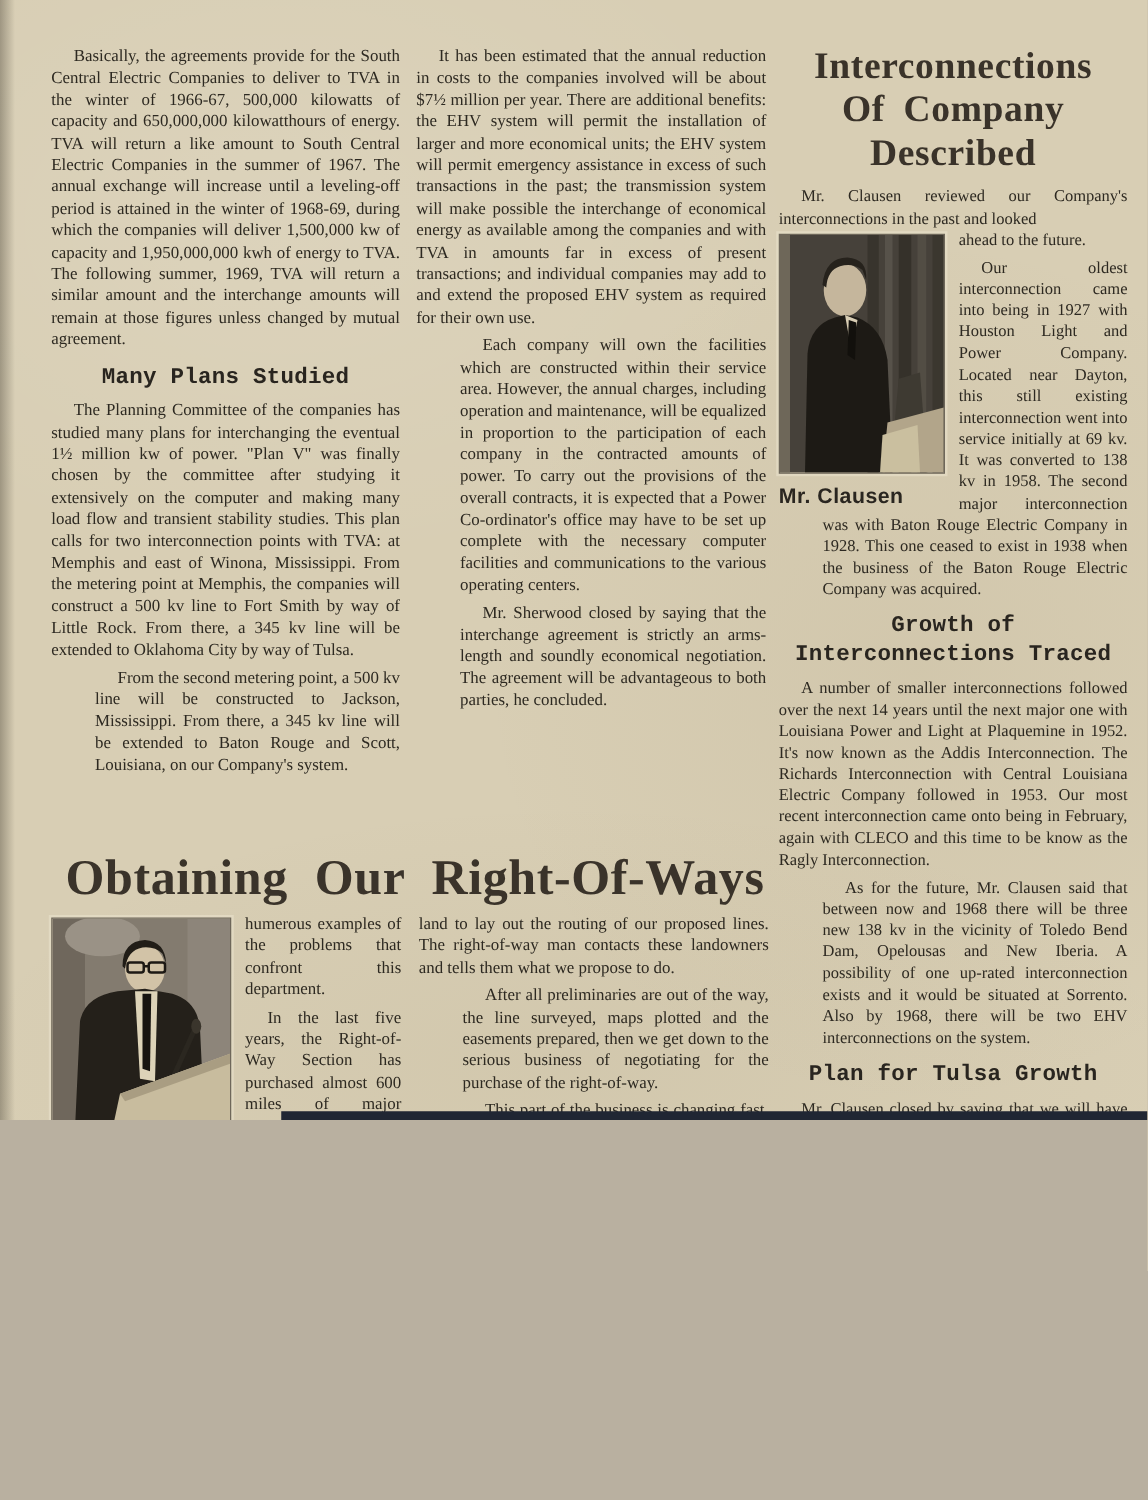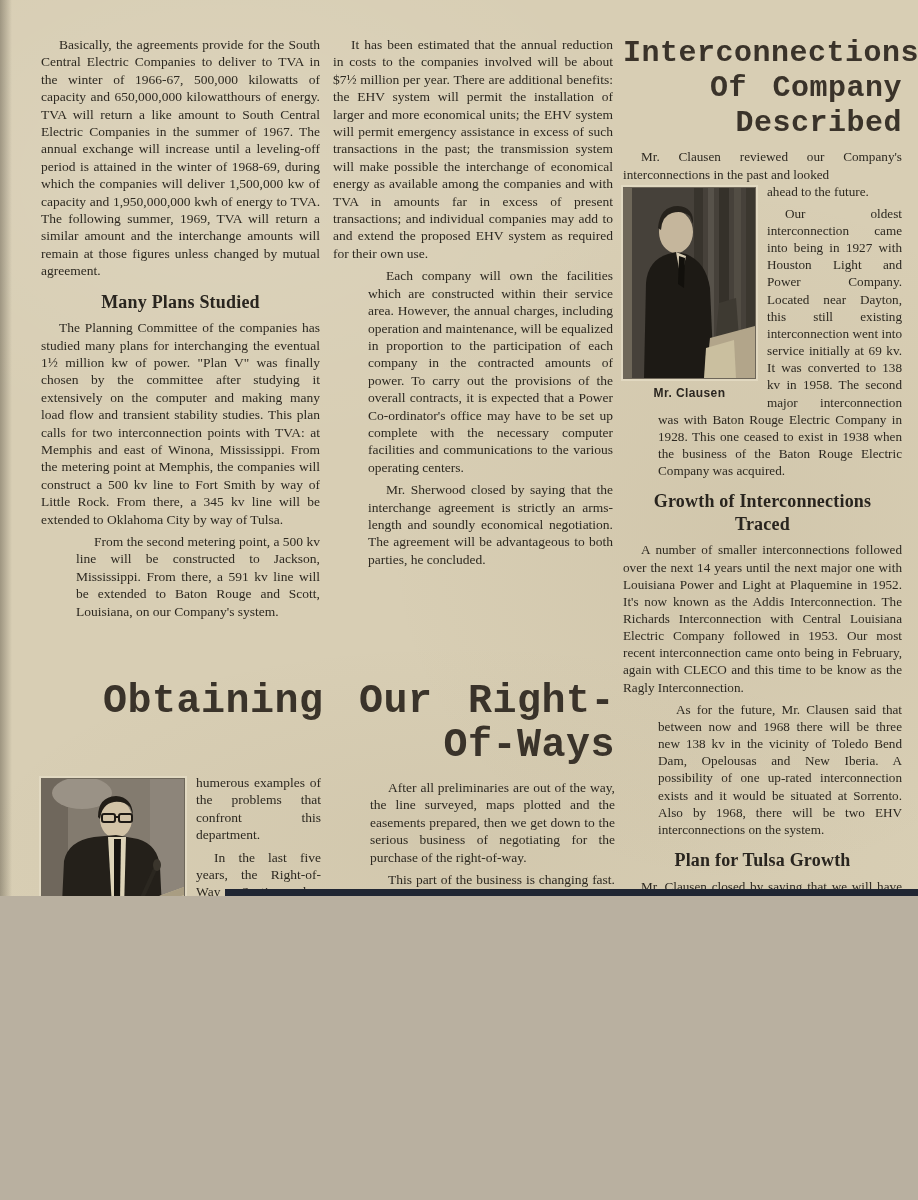--- a/index.html
+++ b/index.html
@@ -31,41 +31,41 @@
   #col-mid   { left:333px; width:280px; font-size:13.5px; line-height:1.29; }
   #col-right { left:623px; width:279px; font-size:13.2px; line-height:1.30; }
   #bottom-article { position:absolute; left:41px; top:680px; width:574px; text-align:justify;
                     font-size:13.5px; line-height:1.29; }
 
   p { margin:0; text-indent:18px; }
   p.sp { margin-top:5px;margin-left:35px; }
   p.cont { text-indent:0; }
 
   .subhead {
-    font-family:Liberation Serif, serif;
+    font-family:Liberation Mono, monospace;
     font-weight:700; font-size:18px; line-height:1.25;
     text-align:center; text-indent:0;
     margin:11px 6px 6px; color:#29251f; letter-spacing:0.2px;
   }
   .headline {
-    font-family:Liberation Mono, monospace;
+    font-family:Liberation Serif, serif;
     font-weight:700; color:#3a332a;
-    text-align:right; text-indent:0;
+    text-align:center; text-indent:0;
   }
   #interconnections-headline { font-size:30px; line-height:1.16; letter-spacing:0.5px; word-spacing:7px; margin:0 0 8px; }
   #rightofway-headline { font-size:40px; line-height:1.1; letter-spacing:0.5px; word-spacing:11px; margin:0 0 6px 8px; }
 
   .continued { font-style:italic; text-align:center; text-indent:0; margin-top:10px; font-size:14px; color:#322d26; }
 
   
   .photo-float { float:left; margin:4px 11px 2px 0; }
   .photo-frame { display:block; border:1px solid #6e675a; box-shadow:0 0 0 2px rgba(235,228,206,0.55); }
   .caption {
     font-family:"Liberation Sans", sans-serif; font-weight:700;
-    font-size:12px; text-align:center; margin-top:7px; color:#2a2620;
+    font-size:17px; margin-top:7px; color:#2a2620;
     letter-spacing:0.4px;
   }
 
   
   .bottom-cols { display:flex; gap:14px; margin-top:6px; }
   .bottom-col { width:280px; }
 
   
   .footer-item {
     position:absolute; top:1155px;
@@ -78,21 +78,21 @@
 </head>
 <body>
 
 <div id="page">
   <div class="edge-shadow-left"></div>
 
   <div class="col" id="col-left">
     <p>Basically, the agreements provide for the South Central Electric Companies to deliver to TVA in the winter of 1966-67, 500,000 kilowatts of capacity and 650,000,000 kilowatthours of energy. TVA will return a like amount to South Central Electric Companies in the summer of 1967. The annual exchange will increase until a leveling-off period is attained in the winter of 1968-69, during which the companies will deliver 1,500,000 kw of capacity and 1,950,000,000 kwh of energy to TVA. The following summer, 1969, TVA will return a similar amount and the interchange amounts will remain at those figures unless changed by mutual agreement.</p>
     <div class="subhead">Many Plans Studied</div>
     <p>The Planning Committee of the companies has studied many plans for interchanging the eventual 1½ million kw of power. "Plan V" was finally chosen by the committee after studying it extensively on the computer and making many load flow and transient stability studies. This plan calls for two interconnection points with TVA: at Memphis and east of Winona, Mississippi. From the metering point at Memphis, the companies will construct a 500 kv line to Fort Smith by way of Little Rock. From there, a 345 kv line will be extended to Oklahoma City by way of Tulsa.</p>
-    <p class="sp">From the second metering point, a 500 kv line will be constructed to Jackson, Mississippi. From there, a 591 kv line will be extended to Baton Rouge and Scott, Louisiana, on our Company's system.</p>
+    <p class="sp">From the second metering point, a 500 kv line will be constructed to Jackson, Mississippi. From there, a 345 kv line will be extended to Baton Rouge and Scott, Louisiana, on our Company's system.</p>
   </div>
 
   <div class="col" id="col-mid">
     <p>It has been estimated that the annual reduction in costs to the companies involved will be about $7½ million per year. There are additional benefits: the EHV system will permit the installation of larger and more economical units; the EHV system will permit emergency assistance in excess of such transactions in the past; the transmission system will make possible the interchange of economical energy as available among the companies and with TVA in amounts far in excess of present transactions; and individual companies may add to and extend the proposed EHV system as required for their own use.</p>
     <p class="sp">Each company will own the facilities which are constructed within their service area. However, the annual charges, including operation and maintenance, will be equalized in proportion to the participation of each company in the contracted amounts of power. To carry out the provisions of the overall contracts, it is expected that a Power Co-ordinator's office may have to be set up complete with the necessary computer facilities and communications to the various operating centers.</p>
     <p class="sp">Mr. Sherwood closed by saying that the interchange agreement is strictly an arms-length and soundly economical negotiation. The agreement will be advantageous to both parties, he concluded.</p>
   </div>
 
   <div class="col" id="col-right">
     <div class="headline" id="interconnections-headline">
@@ -158,20 +158,21 @@
               <path d="M54 140 L142 108 L142 116 L58 146 Z" fill="#a99d82"></path>
             </svg>
             <div class="caption">Mr. Iles</div>
           </div>
           <p class="cont">humerous examples of the problems that confront this department.</p>
           <p class="sp">In the last five years, the Right-of-Way Section has purchased almost 600 miles of major transmission line right-of-way and 90 special purpose sites consisting of 2,150 tracts which have been owned by 5,313 people. Mr. Iles said that dealing with people makes their section's job most interesting.</p>
         </div>
         <p class="sp">One of the section's functions is to secure permission from the landowners for our survey crews to go onto their</p>
       </div>
       <div class="bottom-col">
+        <p class="cont">land to lay out the routing of our proposed lines. The right-of-way man contacts these landowners and tells them what we propose to do.</p>
         <p class="sp">After all preliminaries are out of the way, the line surveyed, maps plotted and the easements prepared, then we get down to the serious business of negotiating for the purchase of the right-of-way.</p>
         <p class="sp">This part of the business is changing fast. We no longer can just negotiate the price of the easement. We now have to negotiate the form, the rights of each party, remaining uses in the right of way and choice of words used in the agreement. Many of these transactions no longer just involve us and the landowner. There are people with leases, options, mortgages, mineral holders and lessees, conflicts of prior easements for electric lines, pipelines and other such uses. The rights of all these parties must be spelled out.</p>
       </div>
     </div>
   </div>
 
   <div class="footer-item" id="footer-date">May, 1963</div>
   <div class="footer-item" id="footer-page">Page 7</div>
 
   <div class="scan-strip"></div>

